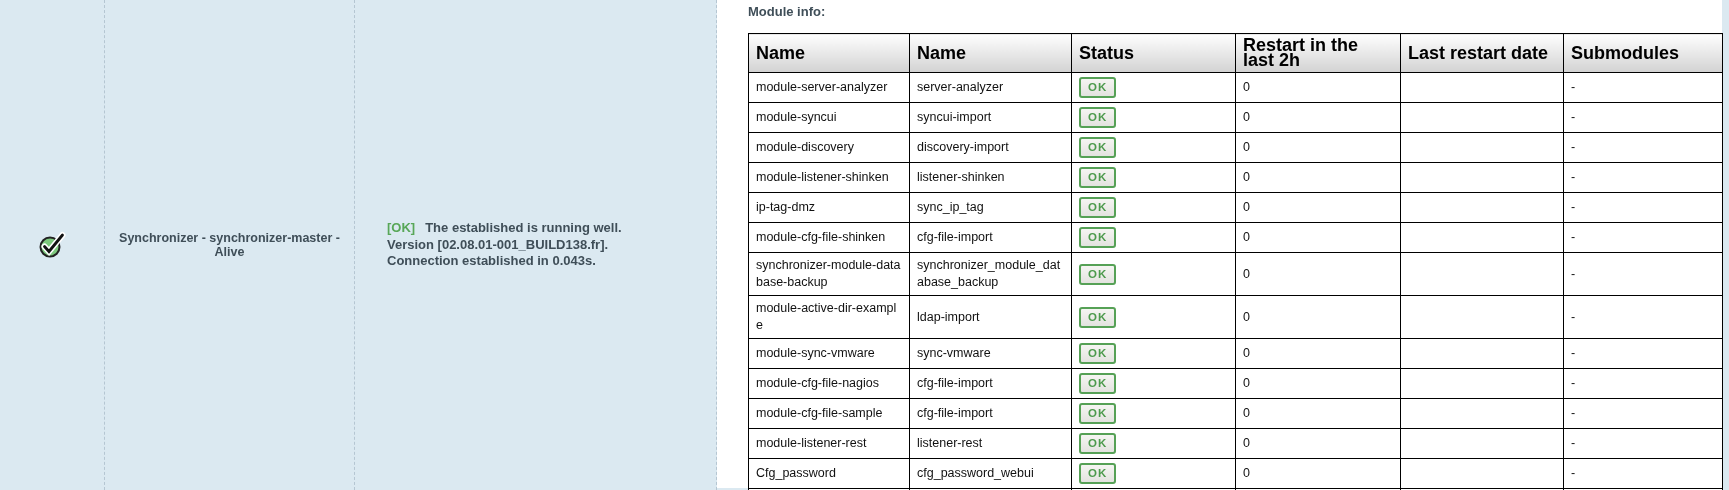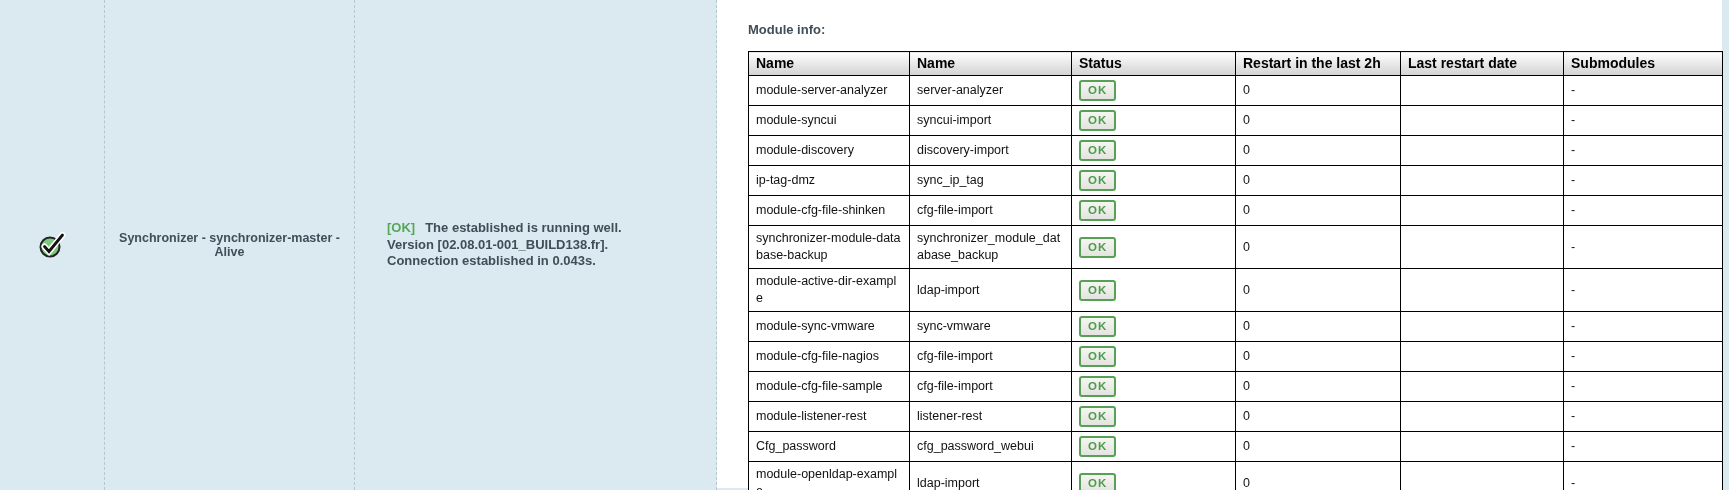--- a/index.html
+++ b/index.html
@@ -14,33 +14,33 @@
     display:flex; align-items:center;
     border-right:1px dashed #b5c6d2;
     box-sizing:border-box;
   }
   .cell-state  { left:0;   width:105px; justify-content:center; }
   .cell-name   { left:105px; width:250px; justify-content:center; text-align:center;
                  font-size:12.5px; font-weight:600; padding:16px 8px; }
   .cell-output { left:355px; width:362px; padding-left:32px; font-size:13px; font-weight:600; }
   .cell-module {
     position:absolute; left:717px; top:0; width:1005px; height:488px;
-    background:#ffffff; box-sizing:border-box; padding:21px 0 0 31px;
+    background:#ffffff; box-sizing:border-box; padding:3px 0 0 31px;
   }
   .output-line { line-height:16.5px; white-space:pre-wrap; }
   .ok-tag { color:#58a758; margin-right:10px; }
   .module-label { font-size:13px; font-weight:600; line-height:17px; margin-bottom:13px; }
 
   table.modules {
     border-collapse:collapse; table-layout:fixed; width:974px;
     font-size:12.5px; color:#111; background:#fff;
   }
   table.modules th, table.modules td { border:1px solid #000; padding:4px 7px; overflow:hidden; }
   table.modules th {
-    text-align:left; font-size:14px; font-weight:700; color:#000;
+    text-align:left; font-size:18px; font-weight:700; color:#000;
     background:linear-gradient(#fefefe, #d2d2d2); height:15px; line-height:15px;
   }
   table.modules td { height:18px; line-height:17px; word-break:break-all; vertical-align:middle; }
   .ok-badge {
     display:inline-block; min-width:18px; text-align:center;
     padding:2px 7px 3px; border:2px solid #56a156; border-radius:3px;
     background:linear-gradient(#f5f5f2, #e3e3df);
     color:#4c9a4c; font-weight:700; font-size:11.5px; line-height:12px; letter-spacing:1px;
   }
   .state-icon-svg { display:block; }
@@ -110,20 +110,28 @@
           </tr>
           <tr>
             <td>module-discovery</td>
             <td>discovery-import</td>
             <td><span class="ok-badge">OK</span></td>
             <td>0</td>
             <td></td>
             <td>-</td>
           </tr>
           <tr>
+            <td>module-listener-shinken</td>
+            <td>listener-shinken</td>
+            <td><span class="ok-badge">OK</span></td>
+            <td>0</td>
+            <td></td>
+            <td>-</td>
+          </tr>
+          <tr>
             <td>ip-tag-dmz</td>
             <td>sync_ip_tag</td>
             <td><span class="ok-badge">OK</span></td>
             <td>0</td>
             <td></td>
             <td>-</td>
           </tr>
           <tr>
             <td>module-cfg-file-shinken</td>
             <td>cfg-file-import</td>

